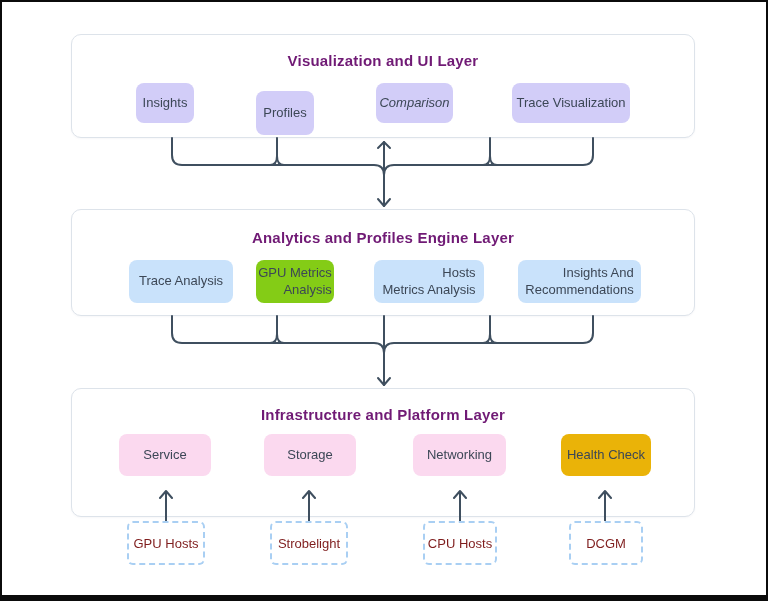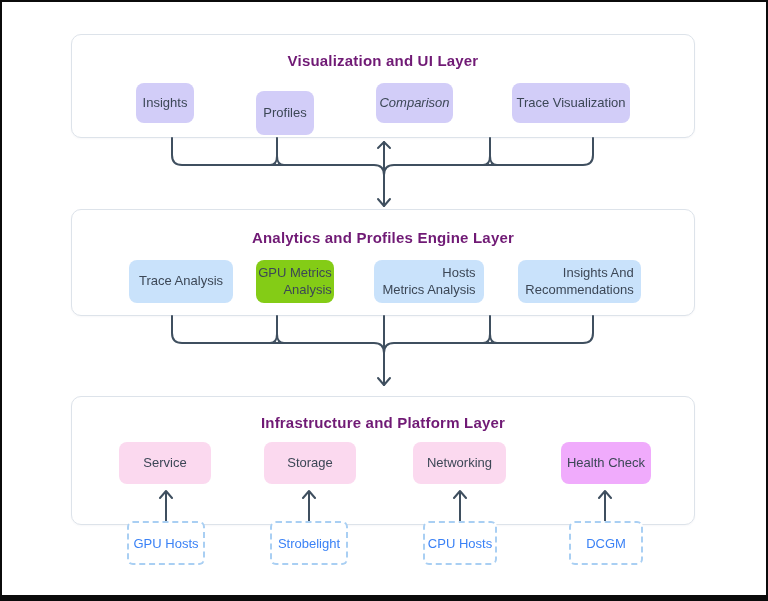--- a/index.html
+++ b/index.html
@@ -41,21 +41,21 @@
     box-sizing:border-box;
   }
   .source-box{
     position:absolute;
     top:519px;height:44px;
     display:flex;align-items:center;justify-content:center;
     border:2px dashed #a9cff3;
     border-radius:6px;
     background:#ffffff;
     font-size:13px;
-    color:#3b82f6;
+    color:#7f1d1d;
     box-sizing:border-box;
   }
   svg{position:absolute;overflow:visible;}
   svg path{fill:none;stroke:#3f4f5f;stroke-width:2;stroke-linecap:round;stroke-linejoin:round;}
 </style>
 </head>
 <body>
 
 <div id="screen">
 
@@ -90,26 +90,26 @@
 
   <svg style="left:69px;top:314px;" width="624" height="72" viewBox="0 0 624 72">
     <path d="M101 0 V17 Q101 27 111 27 H303 Q313 27 313 37"></path>
     <path d="M522 0 V17 Q522 27 512 27 H323 Q313 27 313 37"></path>
     <path d="M206 0 V18 Q206 27 213 27 M206 18 Q206 27 199 27"></path>
     <path d="M419 0 V18 Q419 27 426 27 M419 18 Q419 27 412 27"></path>
     <path d="M313 0 V69"></path>
     <path d="M307 62 L313 69 L319 62"></path>
   </svg>
 
-  <div class="layer" style="top:386px;height:129px;margin-top:8px;">
+  <div class="layer" style="top:386px;height:129px;">
     <div class="layer-title" style="margin-top:17px;">Infrastructure and Platform Layer</div>
     <div class="chip" style="background:#fbd9ef;left:47px;top:45px;width:92px;height:42px;">Service</div>
     <div class="chip" style="background:#fbd9ef;left:192px;top:45px;width:92px;height:42px;">Storage</div>
     <div class="chip" style="background:#fbd9ef;left:341px;top:45px;width:93px;height:42px;">Networking</div>
-    <div class="chip" style="background:#f0abfc;left:489px;top:45px;width:90px;height:42px;">Health Check</div>
+    <div class="chip" style="background:#eab308;left:489px;top:45px;width:90px;height:42px;">Health Check</div>
   </div>
 
   <svg style="left:69px;top:487px;" width="624" height="33" viewBox="0 0 624 33">
     <path d="M95 3 V32 M89 9 L95 2 L101 9"></path>
     <path d="M238 3 V32 M232 9 L238 2 L244 9"></path>
     <path d="M389 3 V32 M383 9 L389 2 L395 9"></path>
     <path d="M534 3 V32 M528 9 L534 2 L540 9"></path>
   </svg>
 
   <div class="source-box" style="left:125px;width:78px;">GPU Hosts</div>

